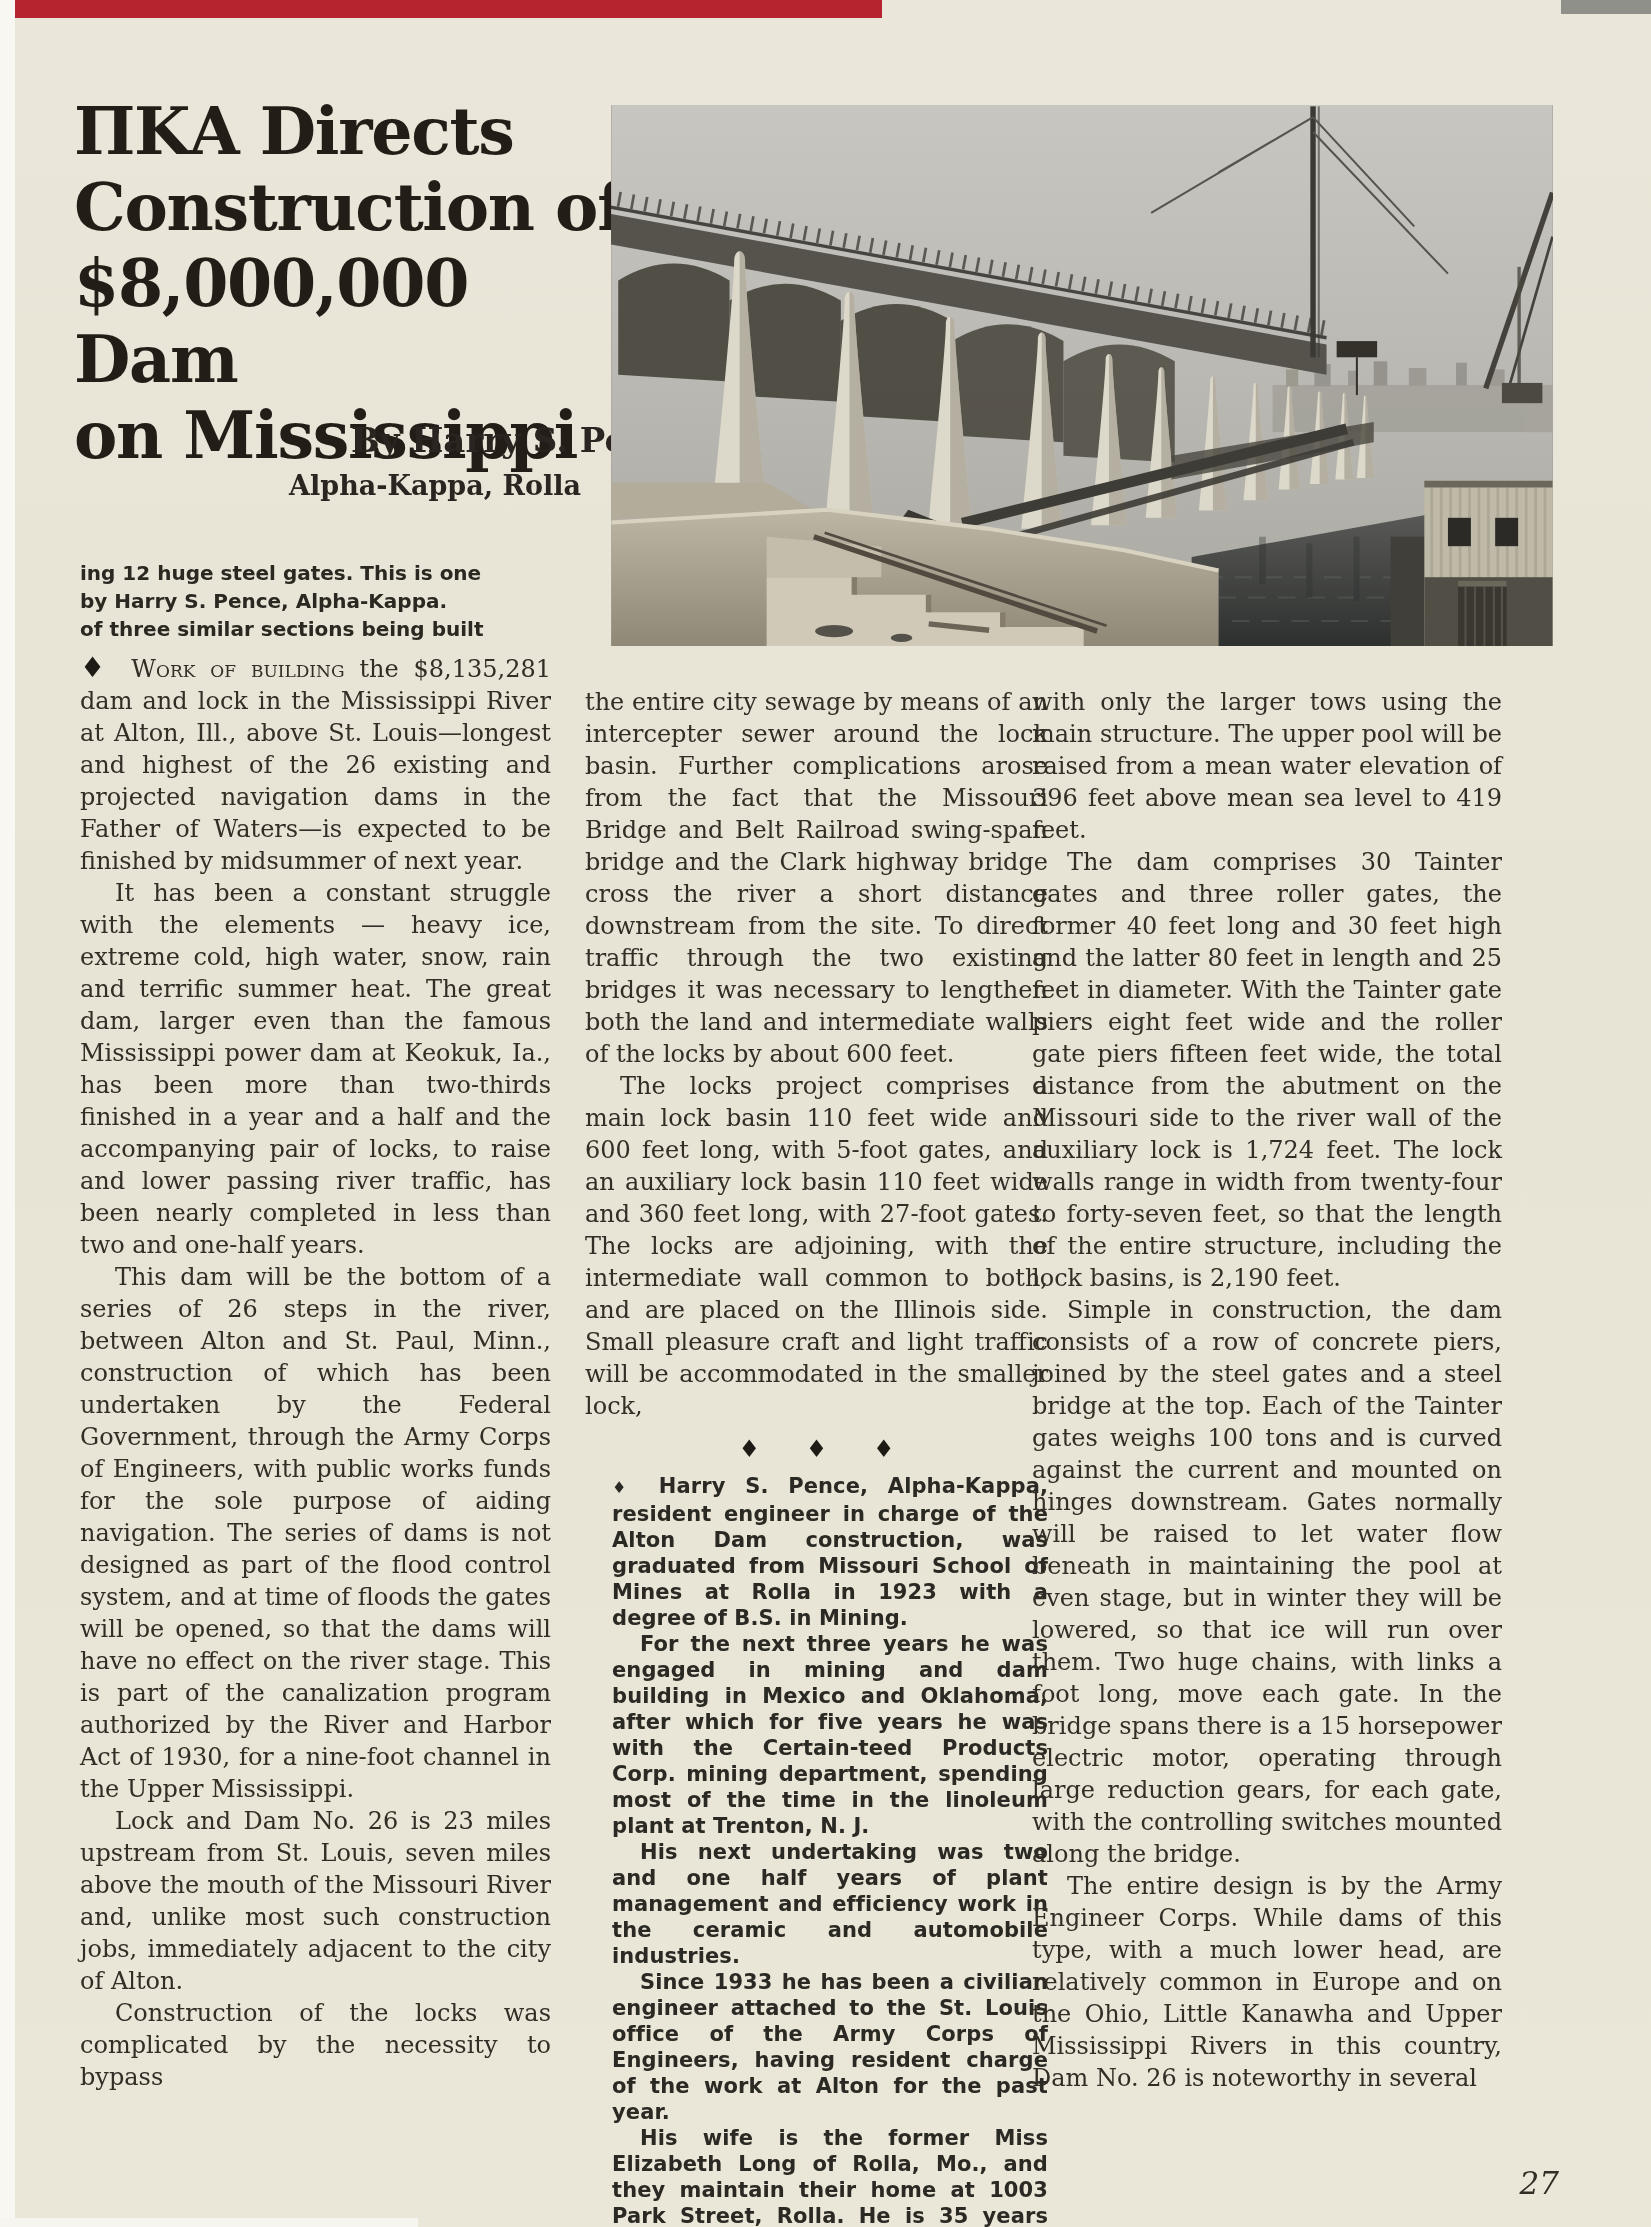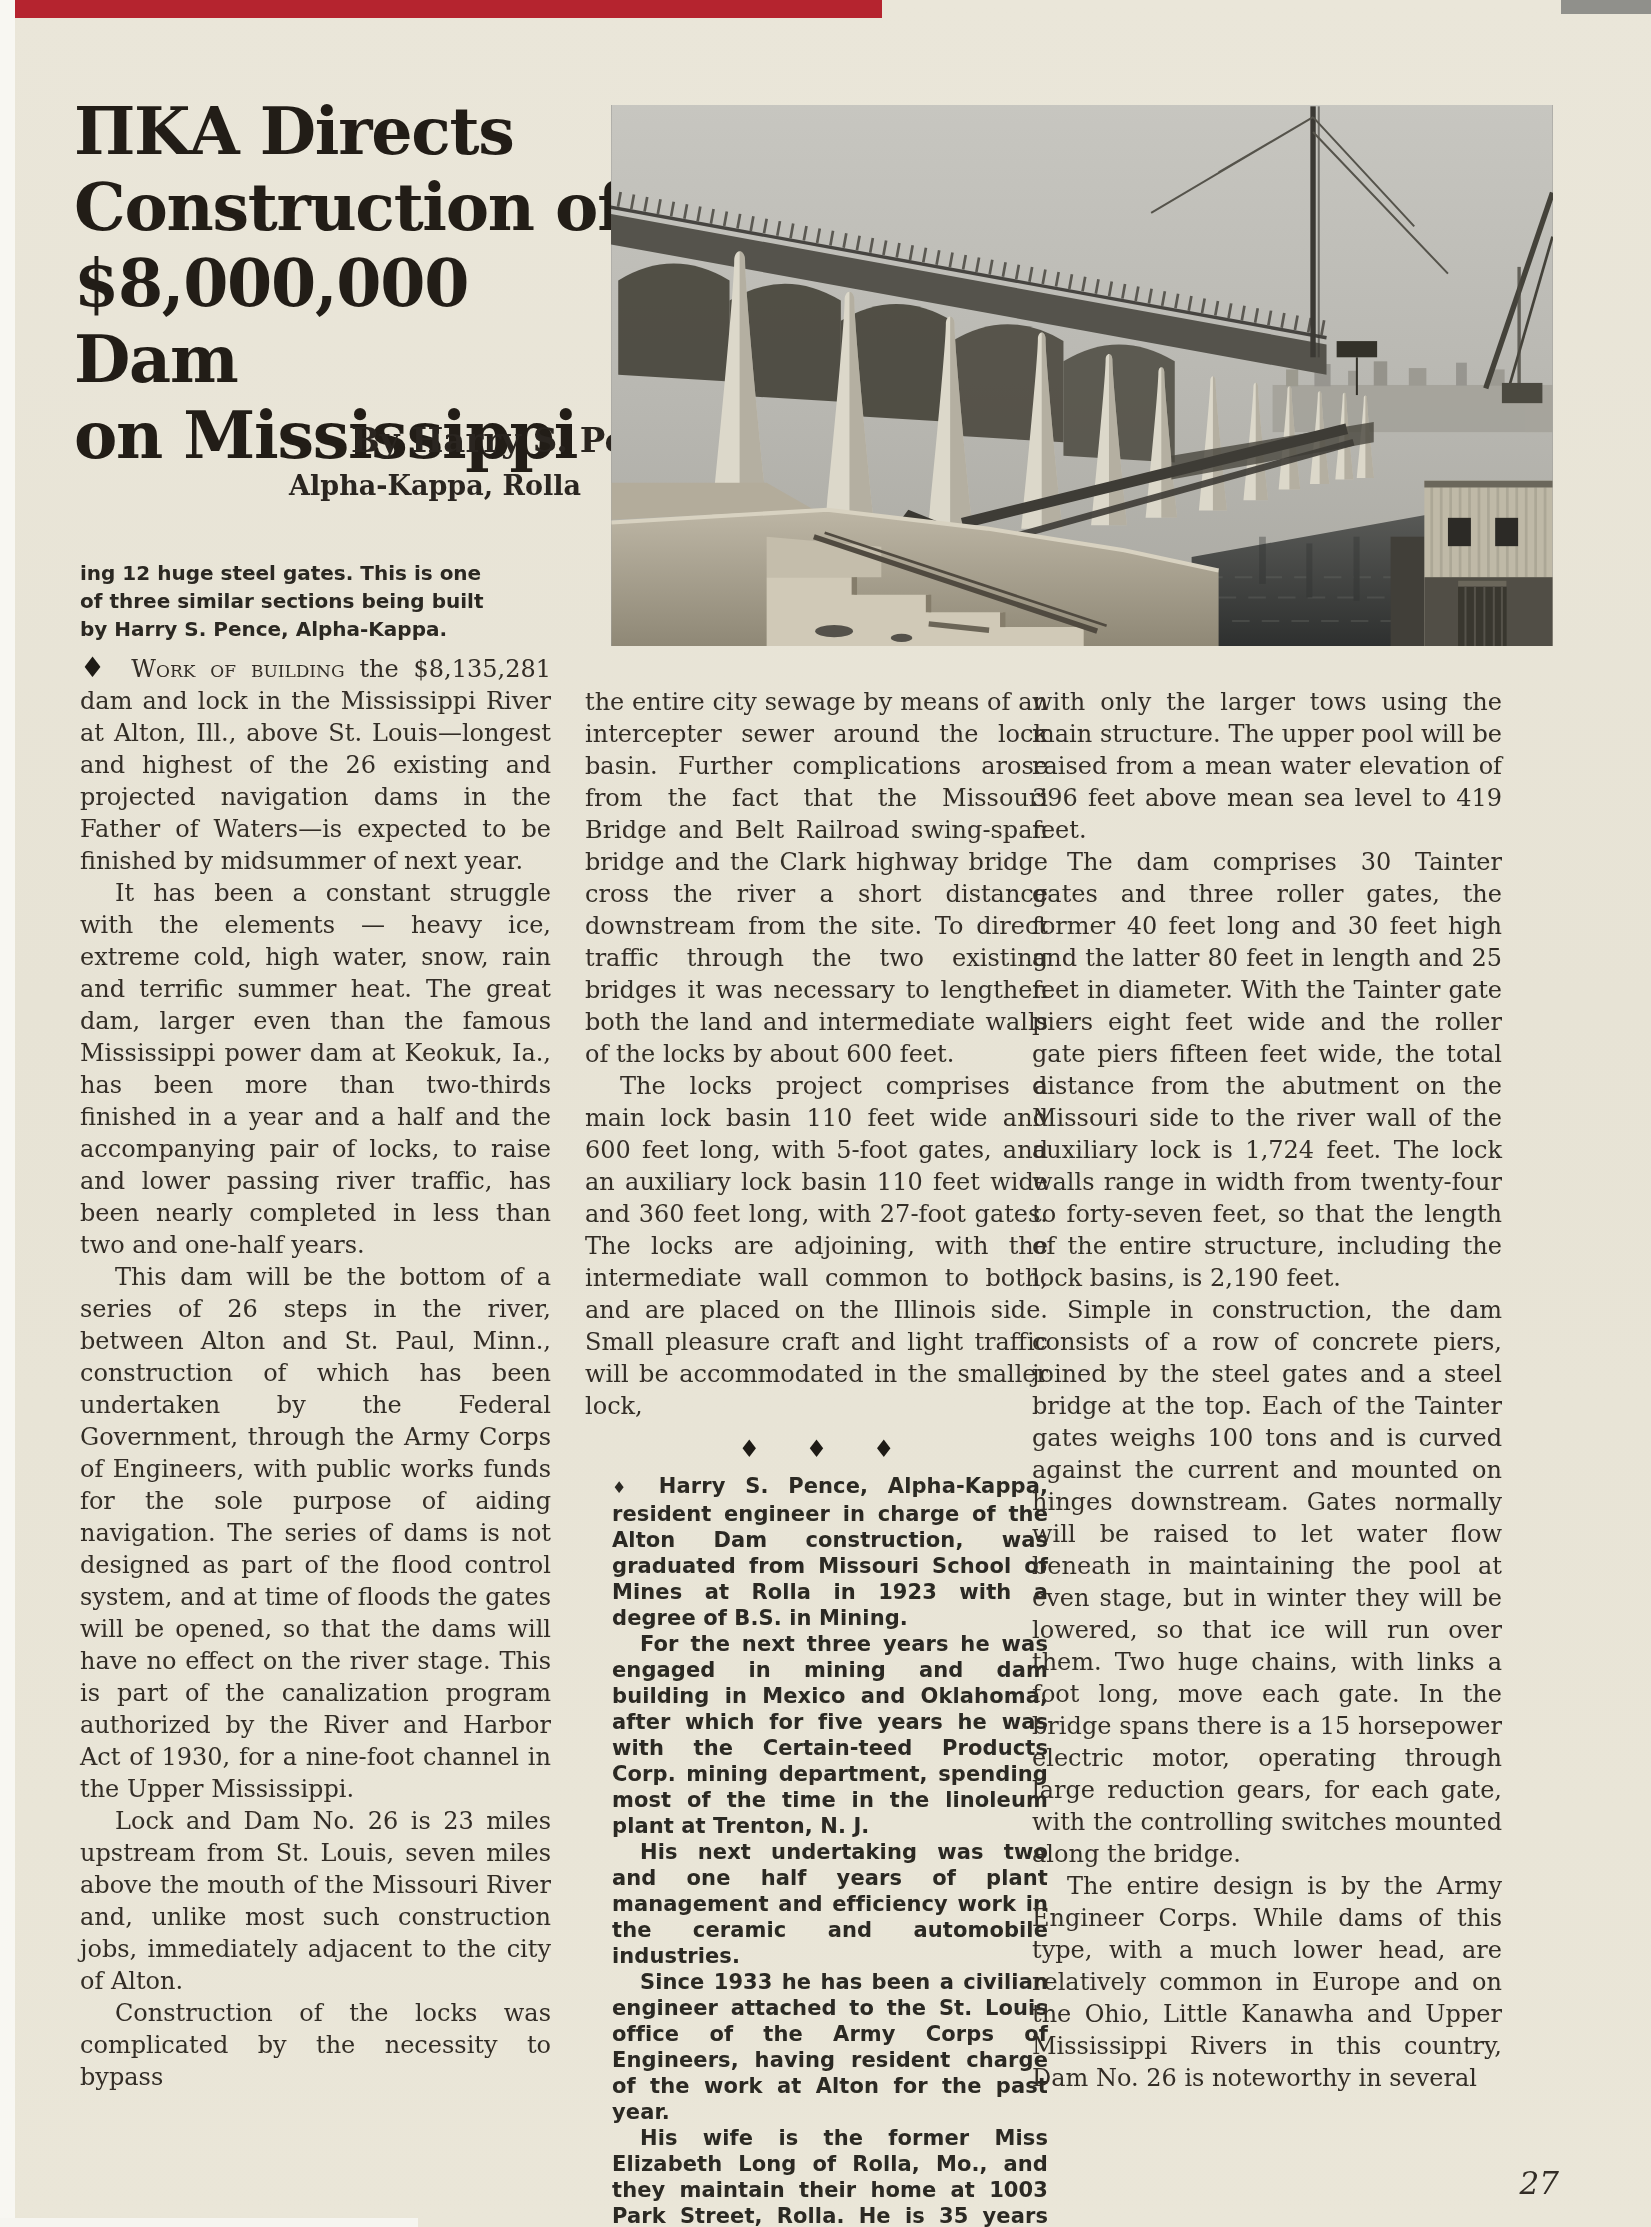--- a/index.html
+++ b/index.html
@@ -66,22 +66,22 @@
     <div>Construction of</div>
     <div>$8,000,000 Dam</div>
     <div>on Mississippi</div>
   </div>
 
   <div class="byline">By Harry S. Pence,</div>
   <div class="affiliation">Alpha-Kappa, Rolla</div>
 
   <div class="caption">
     <div>ing 12 huge steel gates. This is one</div>
+    <div>by Harry S. Pence, Alpha-Kappa.</div>
     <div>of three similar sections being built</div>
-    <div>by Harry S. Pence, Alpha-Kappa.</div>
   </div>
 
   <div class="photo">
     <svg viewBox="0 0 1395 802" width="942" height="541" xmlns="http://www.w3.org/2000/svg">
       <defs>
         <linearGradient id="sky" x1="0" y1="0" x2="0" y2="1">
           <stop offset="0" stop-color="#c7c6c0"></stop>
             <stop offset="0.55" stop-color="#b8b7b1"></stop>
             <stop offset="1" stop-color="#a9a8a1"></stop>
         </linearGradient>

